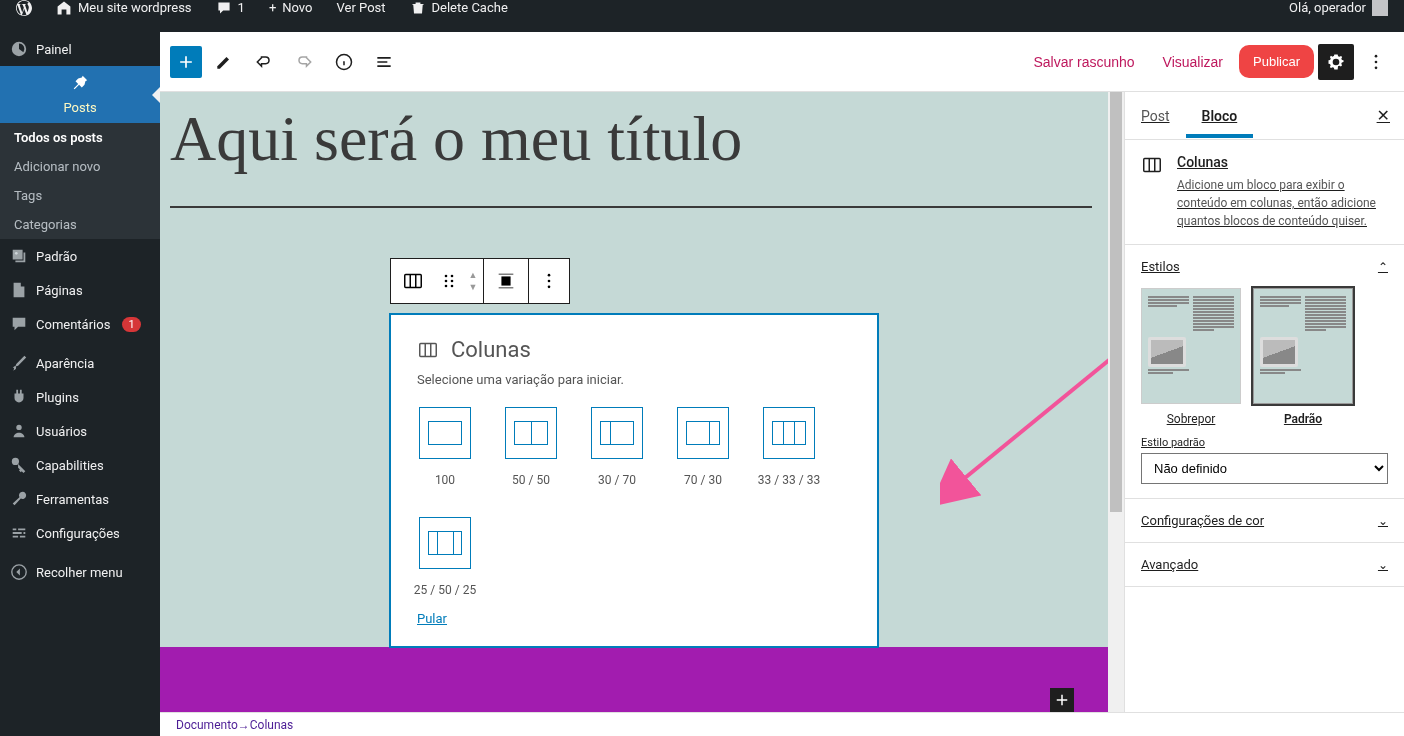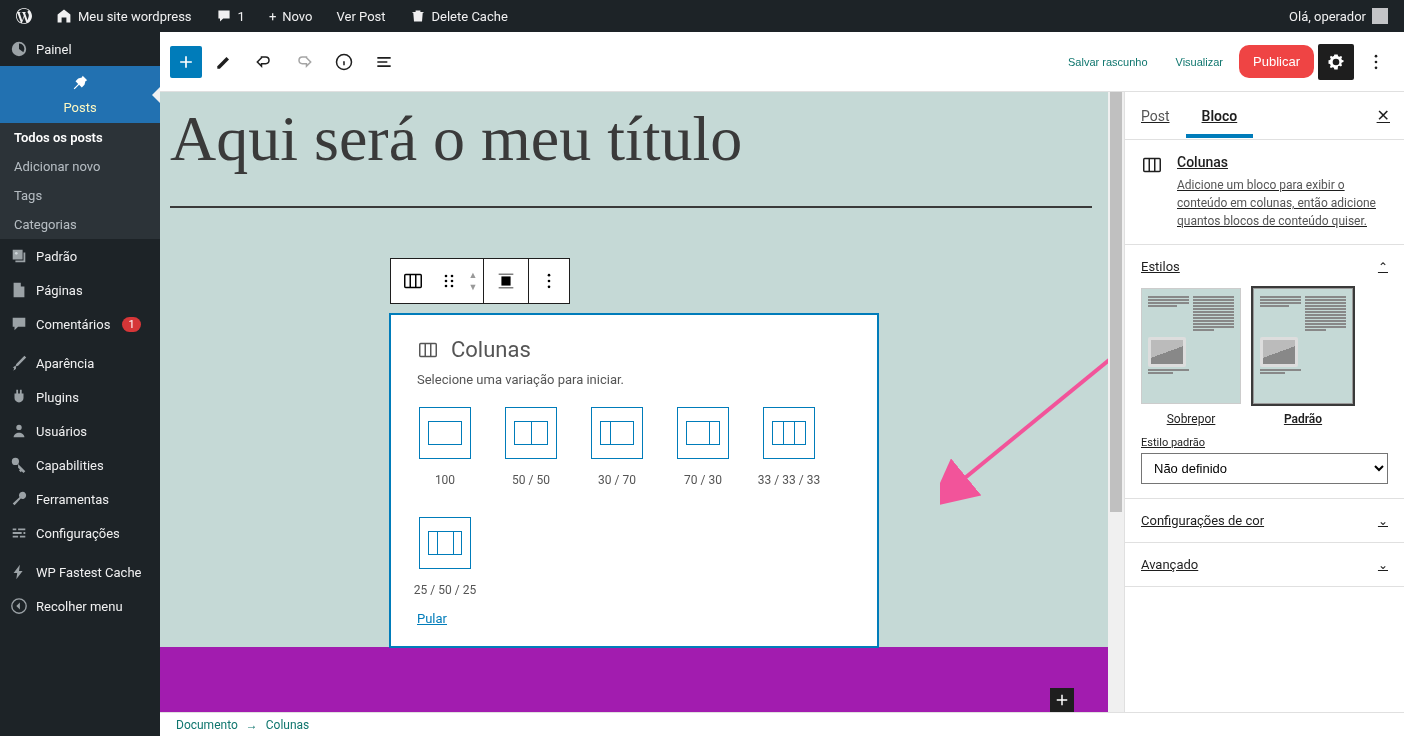--- a/index.html
+++ b/index.html
@@ -1,21 +1,21 @@
 <!DOCTYPE html>
 <html><head>
   <meta charset="utf-8">
   <style>
     * { box-sizing: border-box; margin: 0; padding: 0; }
     body { font-family: -apple-system, BlinkMacSystemFont, "Segoe UI", Roboto, sans-serif; font-size: 13px; color: #1e1e1e; height: 100vh; display: flex; flex-direction: column; overflow: hidden; }
     
     
     .admin-bar { background: #1d2327; color: #f0f0f1; height: 32px; display: flex; align-items: center; justify-content: space-between; padding: 0 8px; font-size: 13px; }
     .admin-bar-left, .admin-bar-right { display: flex; align-items: center; gap: 8px; }
-    .admin-item { display: flex; align-items: center; gap: 6px; padding: 0 8px; color: #f0f0f1; cursor: pointer; height: 32px; }
+    .admin-item { display: flex; align-items: flex-start; gap: 6px; padding: 0 8px; color: #f0f0f1; cursor: pointer; height: 32px; }
     .avatar-sq { width: 16px; height: 16px; background: #c3c4c7; }
 
     
     .layout { display: flex; flex: 1; min-height: 0; }
 
     
     .wp-sidebar { width: 160px; background: #1d2327; color: #f0f0f1; display: flex; flex-direction: column; }
     .sb-item { display: flex; align-items: center; gap: 8px; padding: 8px 10px; cursor: pointer; }
     .sb-item.active { background: #2271b1; color: #fef9c3; position: relative; flex-direction: column; }
     .sb-item.active::after { content:""; position:absolute; right:0; top:50%; transform:translateY(-50%); border:8px solid transparent; border-right-color:#f0f0f1; }
@@ -26,21 +26,21 @@
     .badge { background:#d63638; color:#fff; border-radius:10px; padding:1px 6px; font-size:11px; margin-left:4px;}
     .sb-icon { width:18px; height:18px; display:inline-flex; align-items:center; justify-content:center; font-size:16px; color:rgba(240,246,252,.6);}
     .sb-item.active .sb-icon { color:#fff; }
 
     
     .editor { flex:1; display:flex; flex-direction:column; min-width:0; position:relative; }
     .editor-header { height:60px; border-bottom:1px solid #e0e0e0; display:flex; align-items:center; justify-content:space-between; padding:0 10px; background:#fff;}
     .eh-left, .eh-right { display:flex; align-items:center; gap:4px; }
     .tool-btn { width:36px; height:36px; display:flex; align-items:center; justify-content:center; border:none; background:transparent; color:#1e1e1e; cursor:pointer; border-radius:2px;}
     .tool-btn.primary { background:#007cba; color:#fff; width:32px; height:32px;}
-    .text-btn { background:transparent; border:none; color:#0f766e; padding:10px 12px; cursor:pointer; font-size:11px;}
+    .text-btn { background:transparent; border:none; color:#be185d; padding:10px 12px; cursor:pointer; font-size:14px;}
     .publish-btn { background:#ef4444; color:#fff; border:none; padding:9px 14px; cursor:pointer; font-size:13px; border-radius:10px;}
     .gear-btn { width:36px; height:36px; background:#1e1e1e; color:#fff; display:flex; align-items:center; justify-content:center; cursor:pointer; border:none; border-radius:2px;}
     
     .canvas-wrap { flex:1; display:flex; min-height:0; }
     .canvas { flex:1; overflow-y:auto; background:#a21caf; position:relative; }
     .canvas-inner { background:#c5d9d6; }
     .title { font-size:64px; font-weight:300; color:#3a3a3a; padding:10px 0 30px 10px; font-family: Georgia, serif;}
     .title-sep { height:2px; background:#3a3a3a; margin:0 16px 50px 10px;}
     
     .block-toolbar { display:inline-flex; background:#fff; border:1px solid #1e1e1e; margin-left:230px;}
@@ -60,21 +60,21 @@
     .var-svg{ width:34px; height:24px; border:1px solid #007cba; display:flex;}
     .var-svg span{ border-right:1px solid #007cba;}
     .var-svg span:last-child{border-right:none;}
     .var-label{ font-size:12px; color:#555; white-space:nowrap;}
     .skip-link{ color:#007cba; text-decoration:underline; font-size:13px; margin-top:14px; display:inline-block; cursor:pointer;}
 
     .add-block-btn{ width:24px; height:24px; background:#1e1e1e; color:#fff; display:flex; align-items:center; justify-content:center; border:none; cursor:pointer; position:absolute; left:890px; top:596px;}
 
     .arrow-annotation{ position:absolute; left:780px; top:200px; pointer-events:none;}
 
-    .breadcrumb{ height:24px; border-top:1px solid #e0e0e0; background:#fff; display:flex; align-items:center; padding:0 16px; gap:8px; font-size:12px; color:#0f766e;}
+    .breadcrumb{ height:24px; border-top:1px solid #e0e0e0; background:#fff; display:flex; align-items:center; padding:0 16px; font-size:12px; color:#4c1d95;}
 
     
     .right-panel{ width:280px; border-left:1px solid #e0e0e0; background:#fff; display:flex; flex-direction:column;text-decoration:underline;}
     .rp-tabs{ display:flex; border-bottom:1px solid #e0e0e0; position:relative; align-items:center;}
     .rp-tab{ padding:14px 16px; cursor:pointer; color:#555; font-size:14px;}
     .rp-tab.active{ font-weight:600; color:#1e1e1e; box-shadow: inset 0 -4px 0 #007cba;}
     .rp-close{ margin-left:auto; padding:14px; cursor:pointer; font-size:16px;}
     .rp-section{ border-bottom:1px solid #e0e0e0;}
     .rp-block-info{ padding:14px 16px; display:flex; gap:14px;}
     .rp-block-info .txt h3{ font-size:14px; font-weight:500; margin-bottom:6px;}
@@ -244,28 +244,20 @@
     </div>
     <div class="sb-item">
       <span class="sb-icon">
           <svg width="18" height="18" viewBox="0 0 20 20" fill="currentColor">
             <path d="M3 5h4v2H3zM9 5h8v2H9zM3 9h10v2H3zM15 9h2v2h-2zM3 13h6v2H3zM11 13h6v2h-6z"></path>
           </svg>
         </span>
       <span>Configurações</span>
     </div>
     <div class="sb-sep"></div>
-    <div class="sb-item">
-      <span class="sb-icon">
-          <svg width="18" height="18" viewBox="0 0 20 20" fill="currentColor">
-            <path d="M11 2L4 11h4l-1 7 7-9h-4z"></path>
-          </svg>
-        </span>
-      <span>WP Fastest Cache</span>
-    </div>
     <div class="sb-item">
       <span class="sb-icon">
           <svg width="18" height="18" viewBox="0 0 20 20" fill="currentColor">
             <circle cx="10" cy="10" r="8" fill="none" stroke="currentColor" stroke-width="1.5"></circle>
             <path d="M11 6l-4 4 4 4"></path>
           </svg>
         </span>
       <span>Recolher menu</span>
     </div>
   </div>

